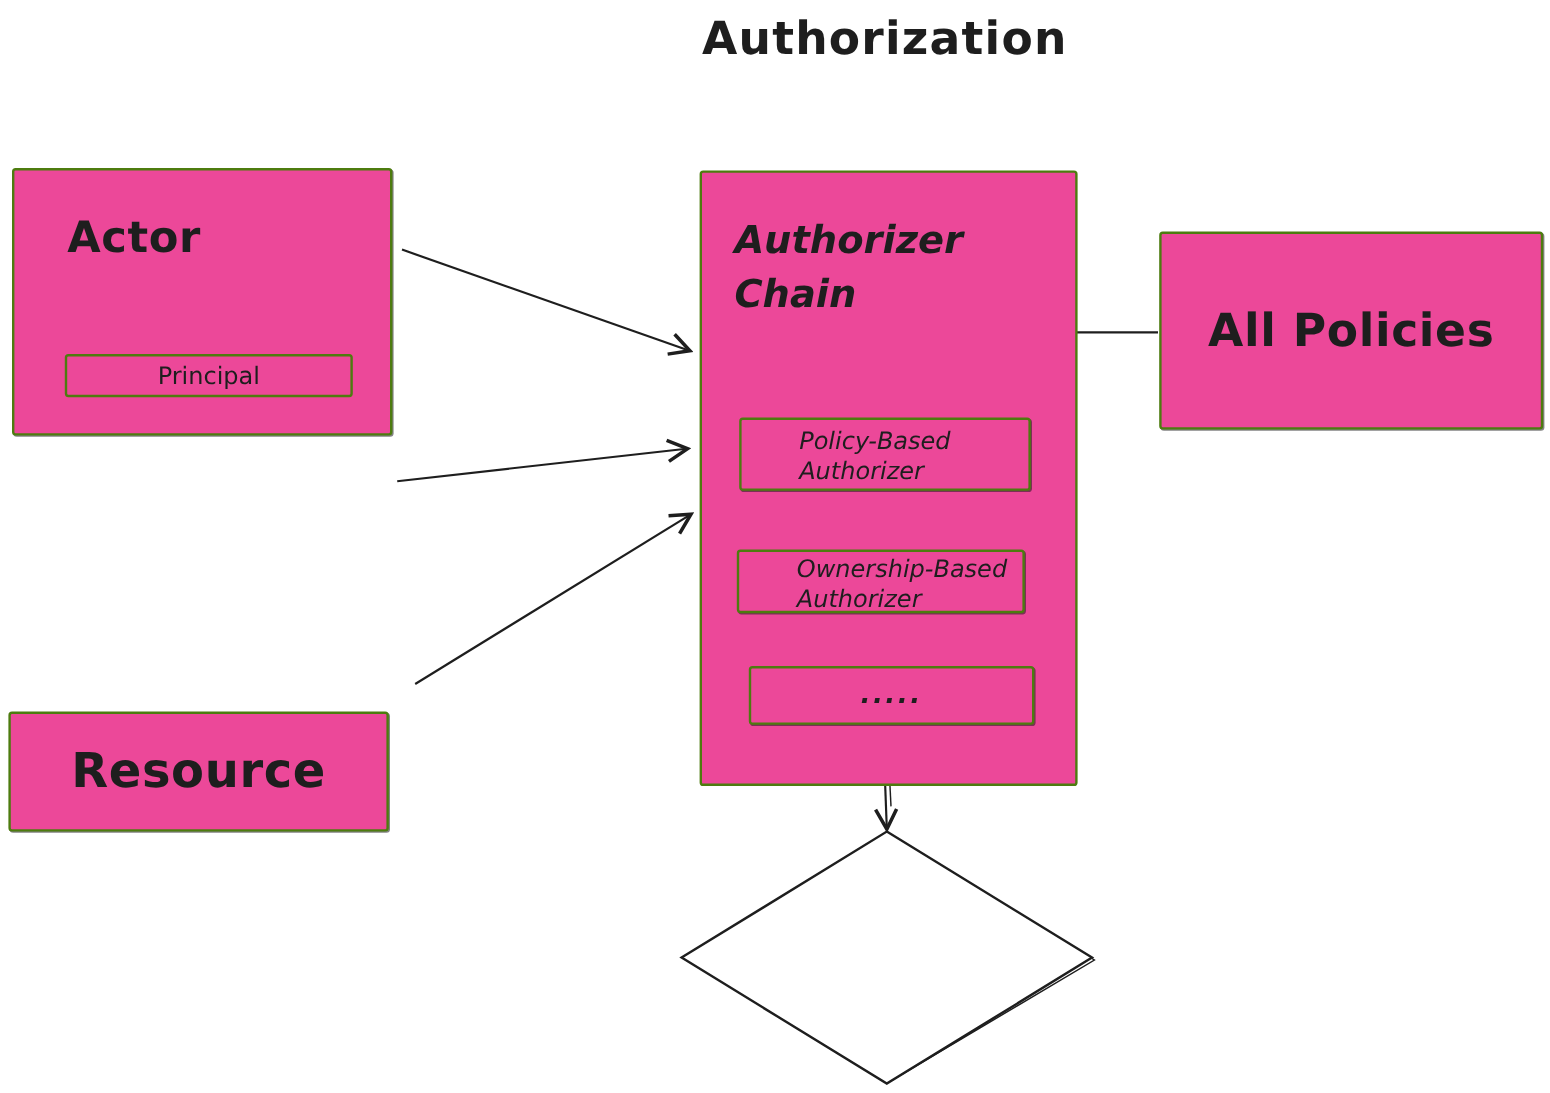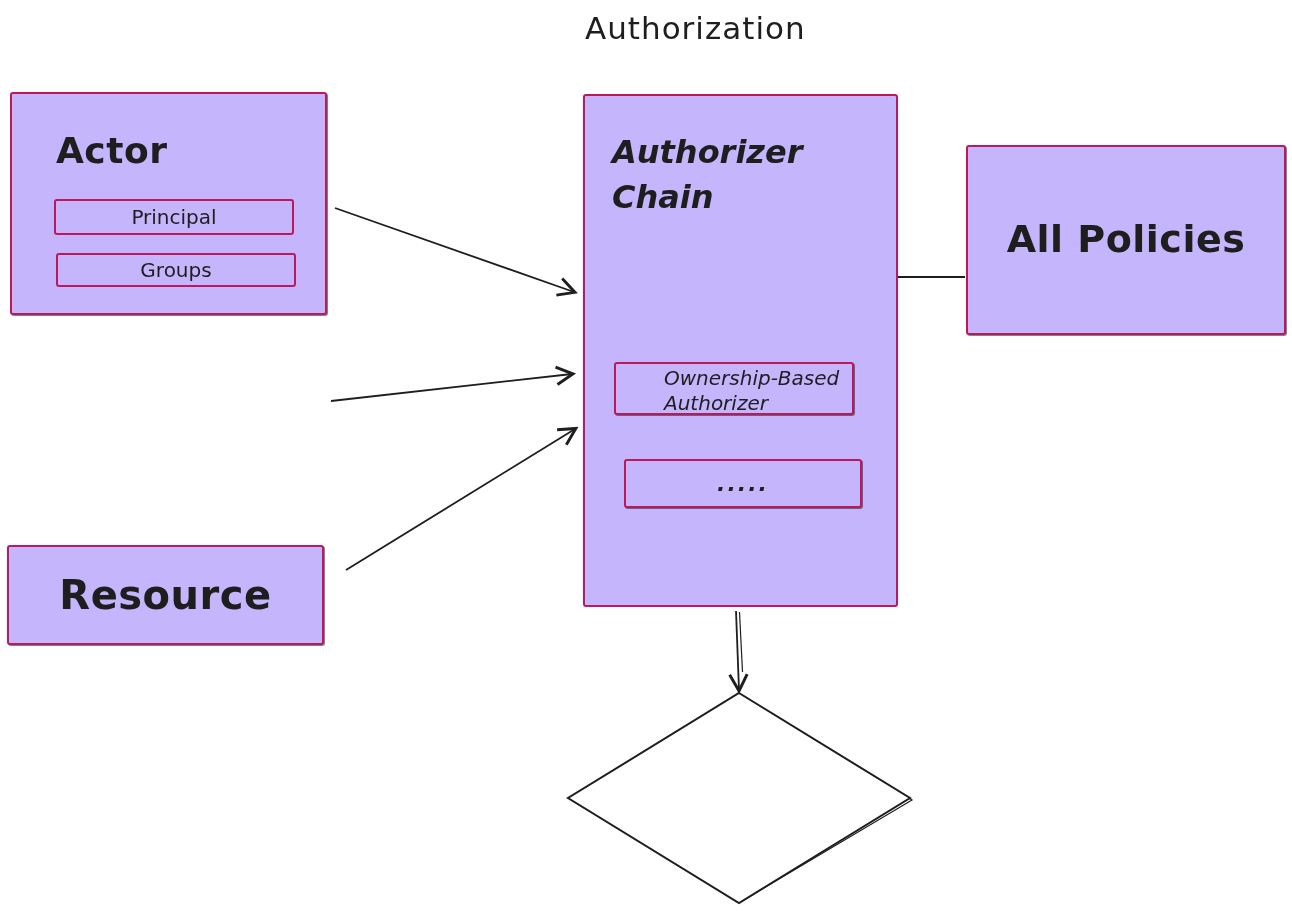--- a/index.html
+++ b/index.html
@@ -9,42 +9,43 @@
     font-family: "DejaVu Sans", "Liberation Sans", sans-serif;
     color: #1e1e1e;
     overflow: hidden;
   }
   #canvas { position: relative; width: 1292px; height: 911px; background: #ffffff; }
 
   #arrow-layer { position: absolute; left: 0; top: 0; z-index: 1; }
 
   .box {
     position: absolute;
-    background: #c4b5fd;
-    border: 2px solid #be185d;
+    background: #ec4899;
+    border: 2px solid #4d7c0f;
     border-radius: 3px;
     box-sizing: border-box;
     z-index: 2;
+    margin-top: 48px;
   }
   .sketch { box-shadow: 1px 1px 0 0 rgba(30,30,30,0.55); }
 
   .label-lg {
     font-weight: bold;
     letter-spacing: 0.5px;
     line-height: 1.15;
     white-space: nowrap;
   }
   .centered {
     display: flex; align-items: center; justify-content: center;
   }
 
   
   #diagram-title {
     position: absolute; left: 585px; top: 10px;
-    font-size: 31px; font-weight: normal; letter-spacing: 1px;
+    font-size: 38px; font-weight: bold; letter-spacing: 1px;
     z-index: 2;
   }
 
   
   #actor-box { left: 10px; top: 92px; width: 317px; height: 223px; }
   #actor-label { position: absolute; left: 44px; top: 36px; font-size: 36px; }
   #principal-box { position: absolute; left: 42px; top: 105px; width: 240px; height: 36px; font-size: 20px; }
   #groups-box { position: absolute; left: 44px; top: 159px; width: 240px; height: 34px; font-size: 20px; }
 
   
@@ -52,21 +53,21 @@
   #resource-box { left: 7px; top: 545px; width: 317px; height: 100px; font-size: 40px; }
 
   
   #chain-box { left: 583px; top: 94px; width: 315px; height: 513px; font-style: italic; }
   #chain-label { position: absolute; left: 27px; top: 34px; width: 245px; font-size: 32px; font-weight: bold; line-height: 1.4; }
   #policy-box { position: absolute; left: 31px; top: 156px; width: 243px; height: 61px; font-size: 20px; line-height: 25px; padding: 5px 8px 0 48px; }
   #ownership-box { position: absolute; left: 29px; top: 266px; width: 240px; height: 53px; font-size: 20px; line-height: 25px; padding: 2px 4px 2px 48px; }
   #dots-box { position: absolute; left: 39px; top: 363px; width: 238px; height: 49px; font-size: 22px; font-weight: bold; letter-spacing: 2px; }
 
   
-  #all-policies-box { left: 966px; top: 145px; width: 320px; height: 190px; font-size: 38px; }
+  #all-policies-box { left: 966px; top: 145px; width: 320px; height: 165px; font-size: 38px; }
 
   
   #decision-label {
     position: absolute; left: 568px; top: 693px; width: 342px; height: 210px;
     z-index: 2; font-size: 44px; font-weight: bold; letter-spacing: 1px;
     display: flex; align-items: center; justify-content: center;
     pointer-events: none;
   }
 </style>
 </head>
@@ -105,32 +106,32 @@
     <line x1="736" y1="611" x2="739" y2="690" stroke="#1e1e1e" stroke-width="1.8" marker-end="url(#arrow)"></line>
   </svg>
 
   <div id="diagram-title">Authorization</div>
 
   <div class="box sketch" id="actor-box">
     <div id="actor-label" class="label-lg">Actor</div>
     <div class="box centered" id="principal-box">
       <span>Principal</span>
     </div>
-    <div class="box centered" id="groups-box">
-      <span>Groups</span>
-    </div>
   </div>
 
 
   <div class="box sketch centered label-lg" id="resource-box">
     <span>Resource</span>
   </div>
 
   <div class="box" id="chain-box">
     <div id="chain-label">Authorizer Chain</div>
+    <div class="box sketch" id="policy-box">
+      <span>Policy-Based Authorizer</span>
+    </div>
     <div class="box sketch" id="ownership-box">
       <span>Ownership-Based Authorizer</span>
     </div>
     <div class="box sketch centered" id="dots-box">
       <span>.....</span>
     </div>
   </div>
 
   <div class="box sketch centered label-lg" id="all-policies-box">
     <span>All Policies</span>

